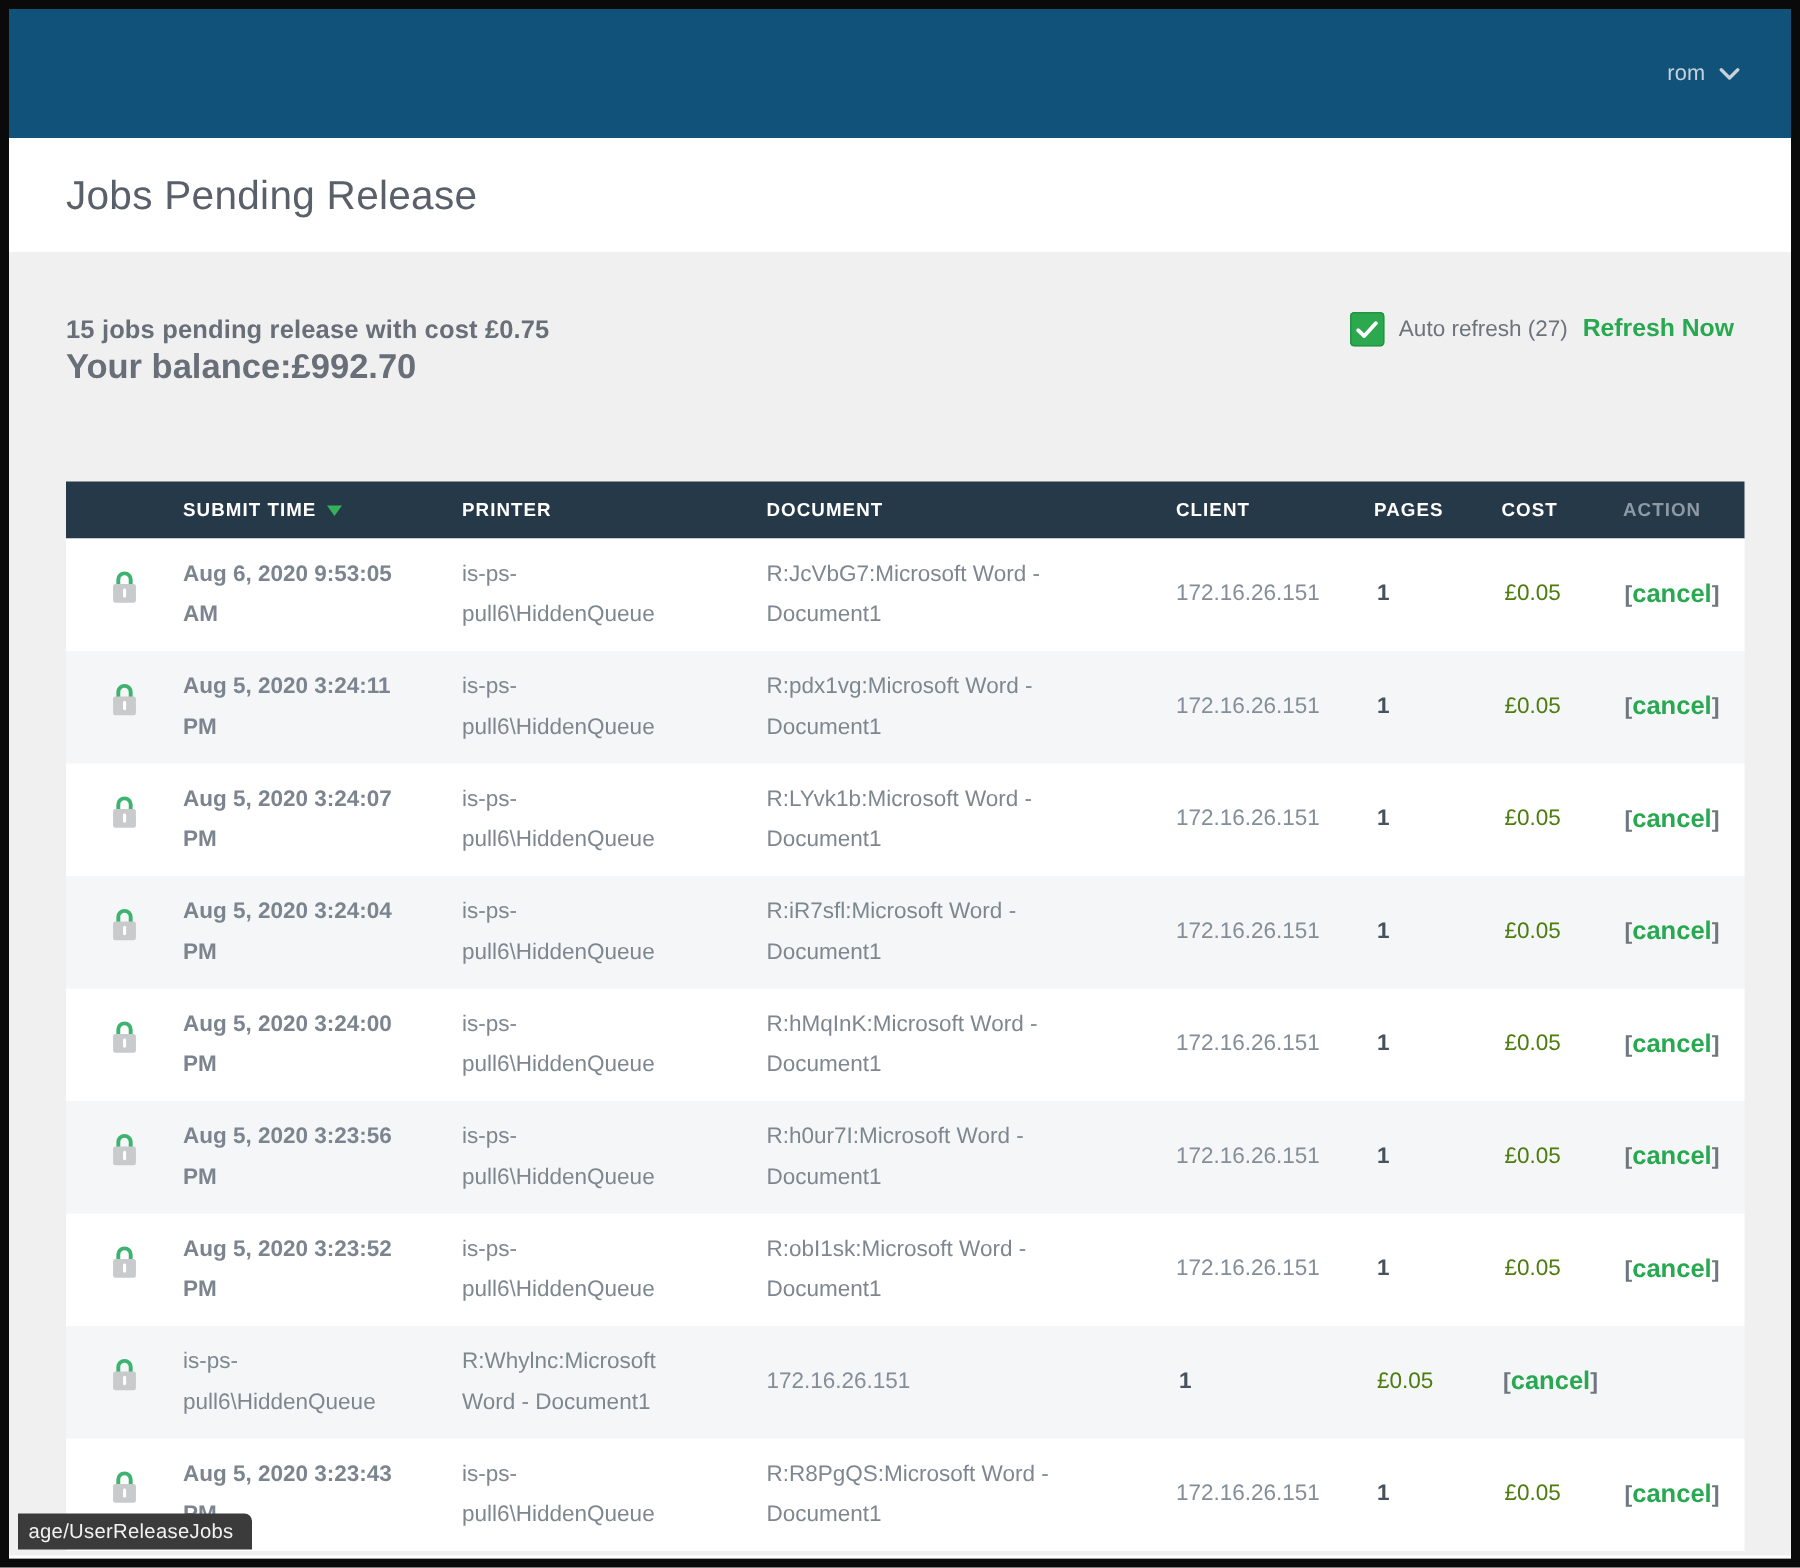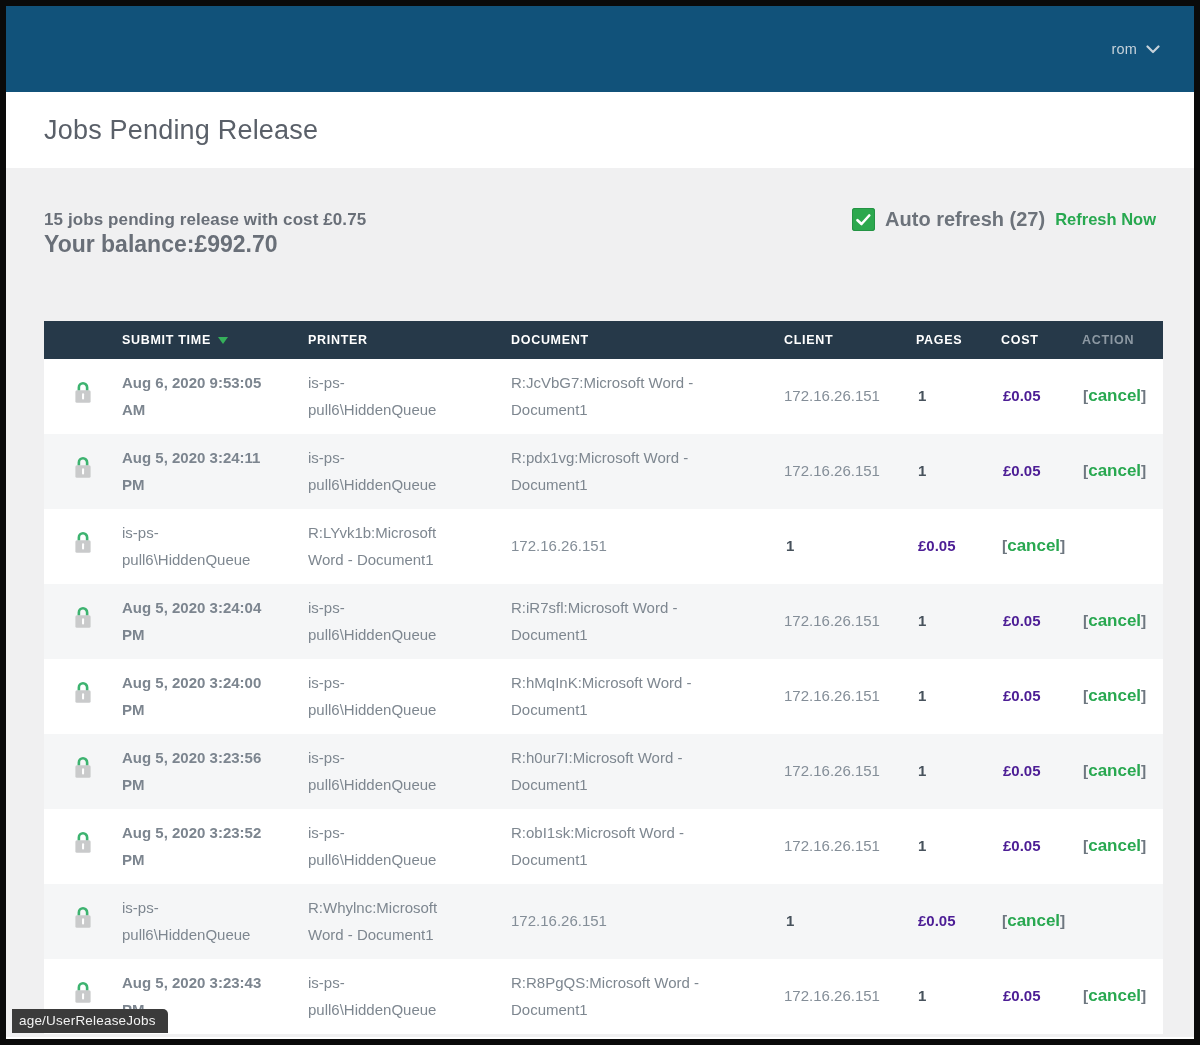--- a/index.html
+++ b/index.html
@@ -32,21 +32,21 @@
   .summary-row { display:flex; justify-content:space-between; align-items:flex-start; }
   .jobs-line { font-size:17px; font-weight:700; color:#696f78; letter-spacing:0.1px; }
   .balance-line { font-size:23px; font-weight:700; color:#696f78; }
 
   .refresh-block { display:flex; align-items:center; gap:10px; margin-top:-2px; }
   .checkbox {
     width:23px; height:23px; border-radius:3px; background:#2ca84e;
     display:flex; align-items:center; justify-content:center; cursor:pointer;
     box-shadow: 0 0 0 1px #249344 inset;
   }
-  .auto-label { font-size:20px; color:#6d737b; font-weight:700; }
+  .auto-label { font-size:15px; color:#6d737b; font-weight:400; }
   .refresh-link { font-size:16.5px; color:#28a850; font-weight:700; cursor:pointer; }
 
   
   .jobs-table { margin-top:63px; width:1119px; }
   .thead {
     display:grid; grid-template-columns:78px 186px 203px 273px 132px 85px 81px 81px;
     background:#263949; height:38px; align-items:center;
   }
   .th {
     color:#ffffff; font-size:12.5px; font-weight:700; letter-spacing:0.7px;
@@ -64,21 +64,21 @@
     min-height:75px; align-items:center; background:#ffffff;
   }
   .job-row:nth-child(even) { background:#f5f6f7; }
   .cell { font-size:15px; color:#7e8790; line-height:1.78; }
   .c-icon { display:flex; justify-content:center; }
   .c-time { font-weight:600; color:#7c858f; padding-right:34px; }
   .c-printer { padding-right:40px; }
   .c-doc { padding-right:40px; }
   .c-client { color:#848e98; }
   .c-pages { font-weight:700; color:#47525c; padding-left:2px; }
-  .c-cost { font-weight:700; color:#4c1d95; padding-left:2px; }
+  .c-cost { font-weight:400; color:#4d7c0f; padding-left:2px; }
   .c-action { padding-left:1px; cursor:pointer; white-space:nowrap; }
   .c-action .bracket { color:#6e7780; font-weight:600; font-size:15.5px; }
   .c-action .cancel-word { color:#28a850; font-weight:700; font-size:17px; }
 
   
   .statusbar {
     position:absolute; left:6px; bottom:6px; background:#3b3b3b; color:#f2f2f2;
     font-size:13.5px; font-weight:400; padding:4px 12px 5px 7px;
     border-top-right-radius:5px; letter-spacing:0.2px;
   }
@@ -176,20 +176,21 @@
           <div class="job-row" style="">
           <div class="cell c-icon">
             <span>
               <svg width="22" height="25" viewBox="0 0 20 23">
                 <path d="M6.2,10 V6.8 a3.8,3.8 0 0 1 7.6,0 V10" fill="none" stroke="#3db370" stroke-width="2.4"></path>
                 <rect x="3" y="9.5" width="14" height="11.5" rx="1.4" fill="#c9cacb"></rect>
                 <rect x="9.1" y="12.3" width="1.9" height="5.6" rx="0.9" fill="#ffffff"></rect>
               </svg>
             </span>
           </div>
+          <div class="cell c-time">Aug 5, 2020 3:24:07 PM</div>
           <div class="cell c-printer">is-ps-pull6\HiddenQueue</div>
           <div class="cell c-doc">R:LYvk1b:Microsoft Word - Document1</div>
           <div class="cell c-client">172.16.26.151</div>
           <div class="cell c-pages">1</div>
           <div class="cell c-cost">£0.05</div>
           <div class="cell c-action"><span class="bracket">[</span><span class="cancel-word">cancel</span><span class="bracket">]</span></div>
         </div>
           <div class="job-row" style="">
           <div class="cell c-icon">
             <span>

